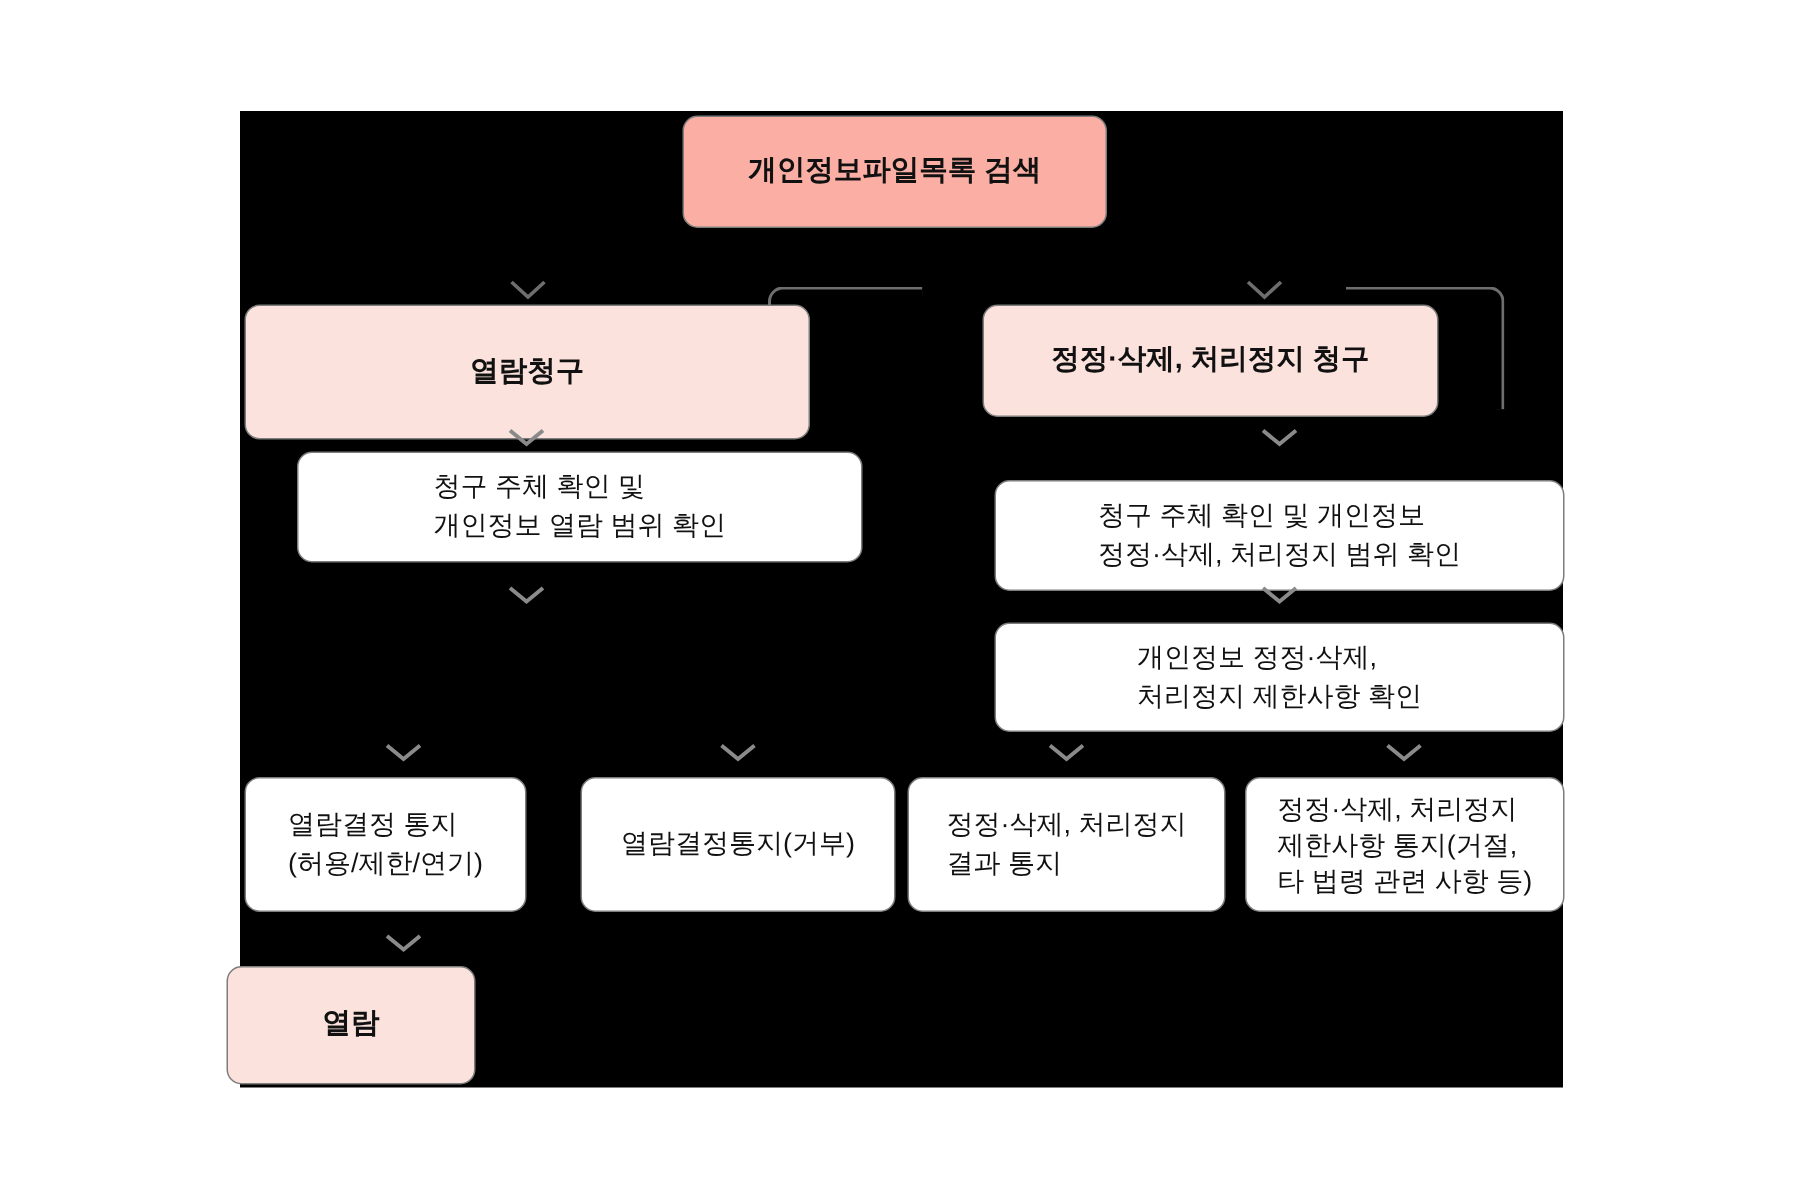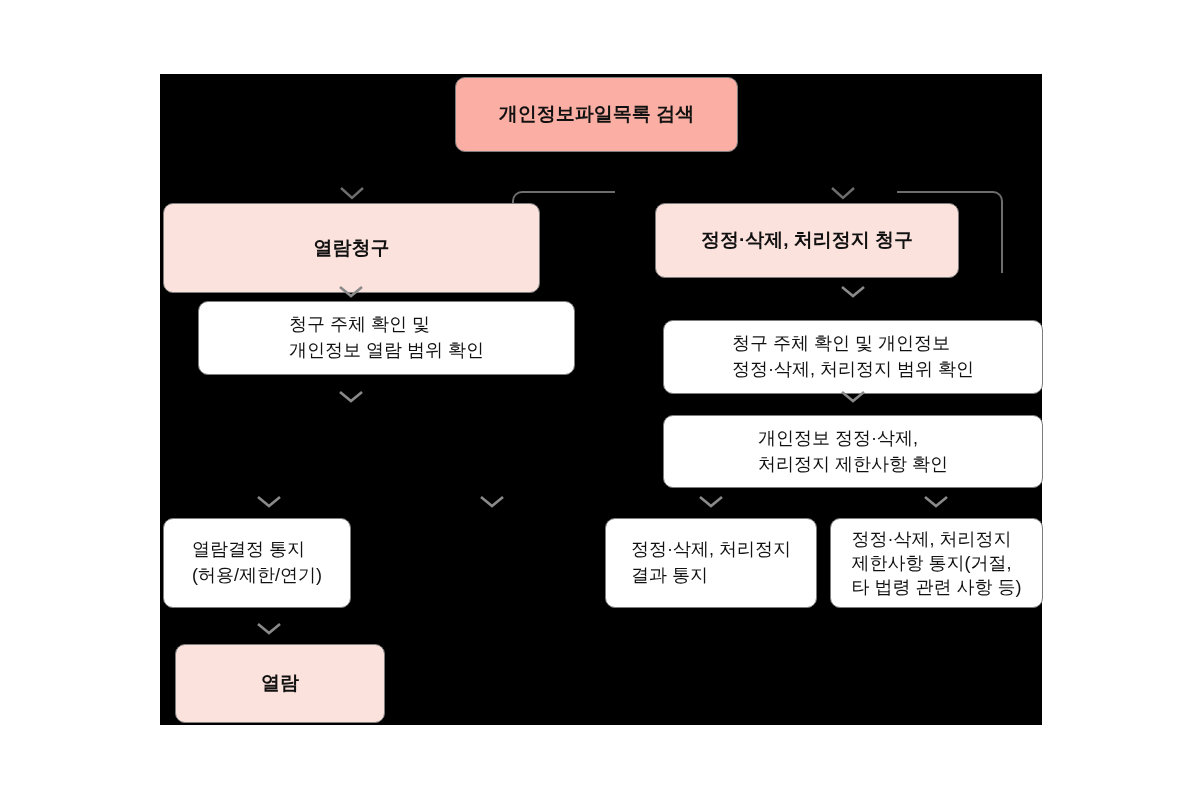--- a/index.html
+++ b/index.html
@@ -139,26 +139,27 @@
       </svg>
   </div>
   <div class="chev" style="left:923px; top:495px;">
     <svg width="26" height="13" viewBox="0 0 26 13">
         <polyline points="2,2 13,11 24,2" fill="none" stroke="#8a8a8a" stroke-width="2.6"></polyline>
       </svg>
   </div>
 
   <div class="node white" style="left:163px; top:518px; width:188px; height:90px;">열람결정 통지
 (허용/제한/연기)</div>
+  <div class="node white" style="left:387px; top:518px; width:210px; height:90px;">열람결정통지(거부)</div>
   <div class="node white" style="left:605px; top:518px; width:212px; height:90px;">정정·삭제, 처리정지
 결과 통지</div>
   <div class="node white" style="left:830px; top:518px; width:213px; height:90px; line-height:1.35;">정정·삭제, 처리정지
 제한사항 통지(거절,
 타 법령 관련 사항 등)</div>
 
   <div class="chev" style="left:256px; top:622px;">
     <svg width="26" height="13" viewBox="0 0 26 13">
         <polyline points="2,2 13,11 24,2" fill="none" stroke="#8a8a8a" stroke-width="2.6"></polyline>
       </svg>
   </div>
 
-  <div class="node pink" style="left:175px; top:644px; width:210px; height:79px;">열람</div>
+  <div class="node pink" style="left:151px; top:644px; width:166px; height:79px;">열람</div>
 </div>
 
 </body></html>

